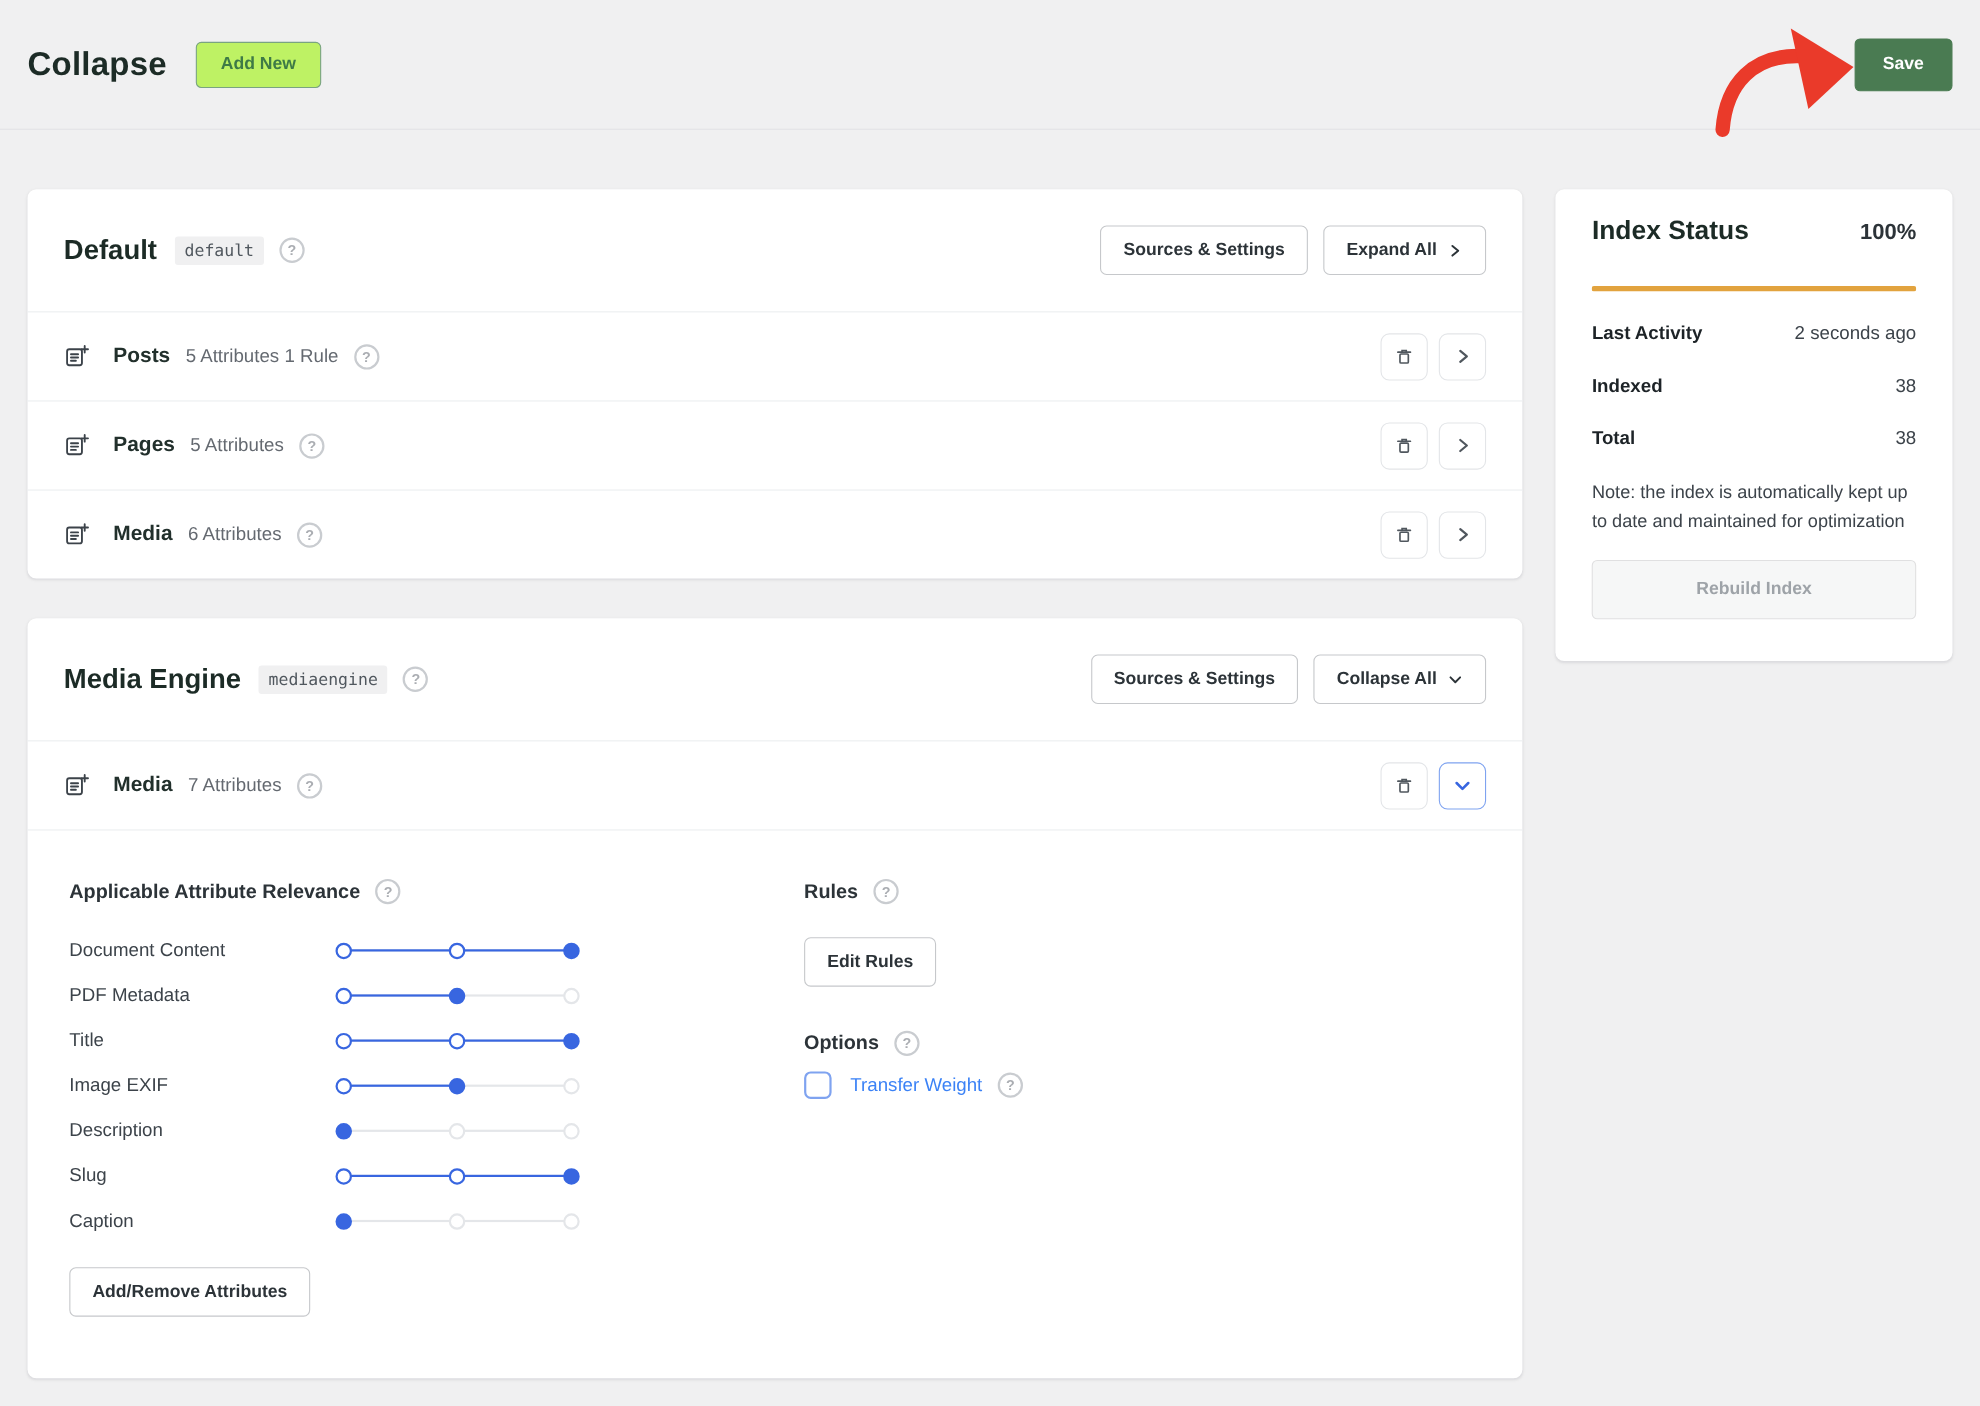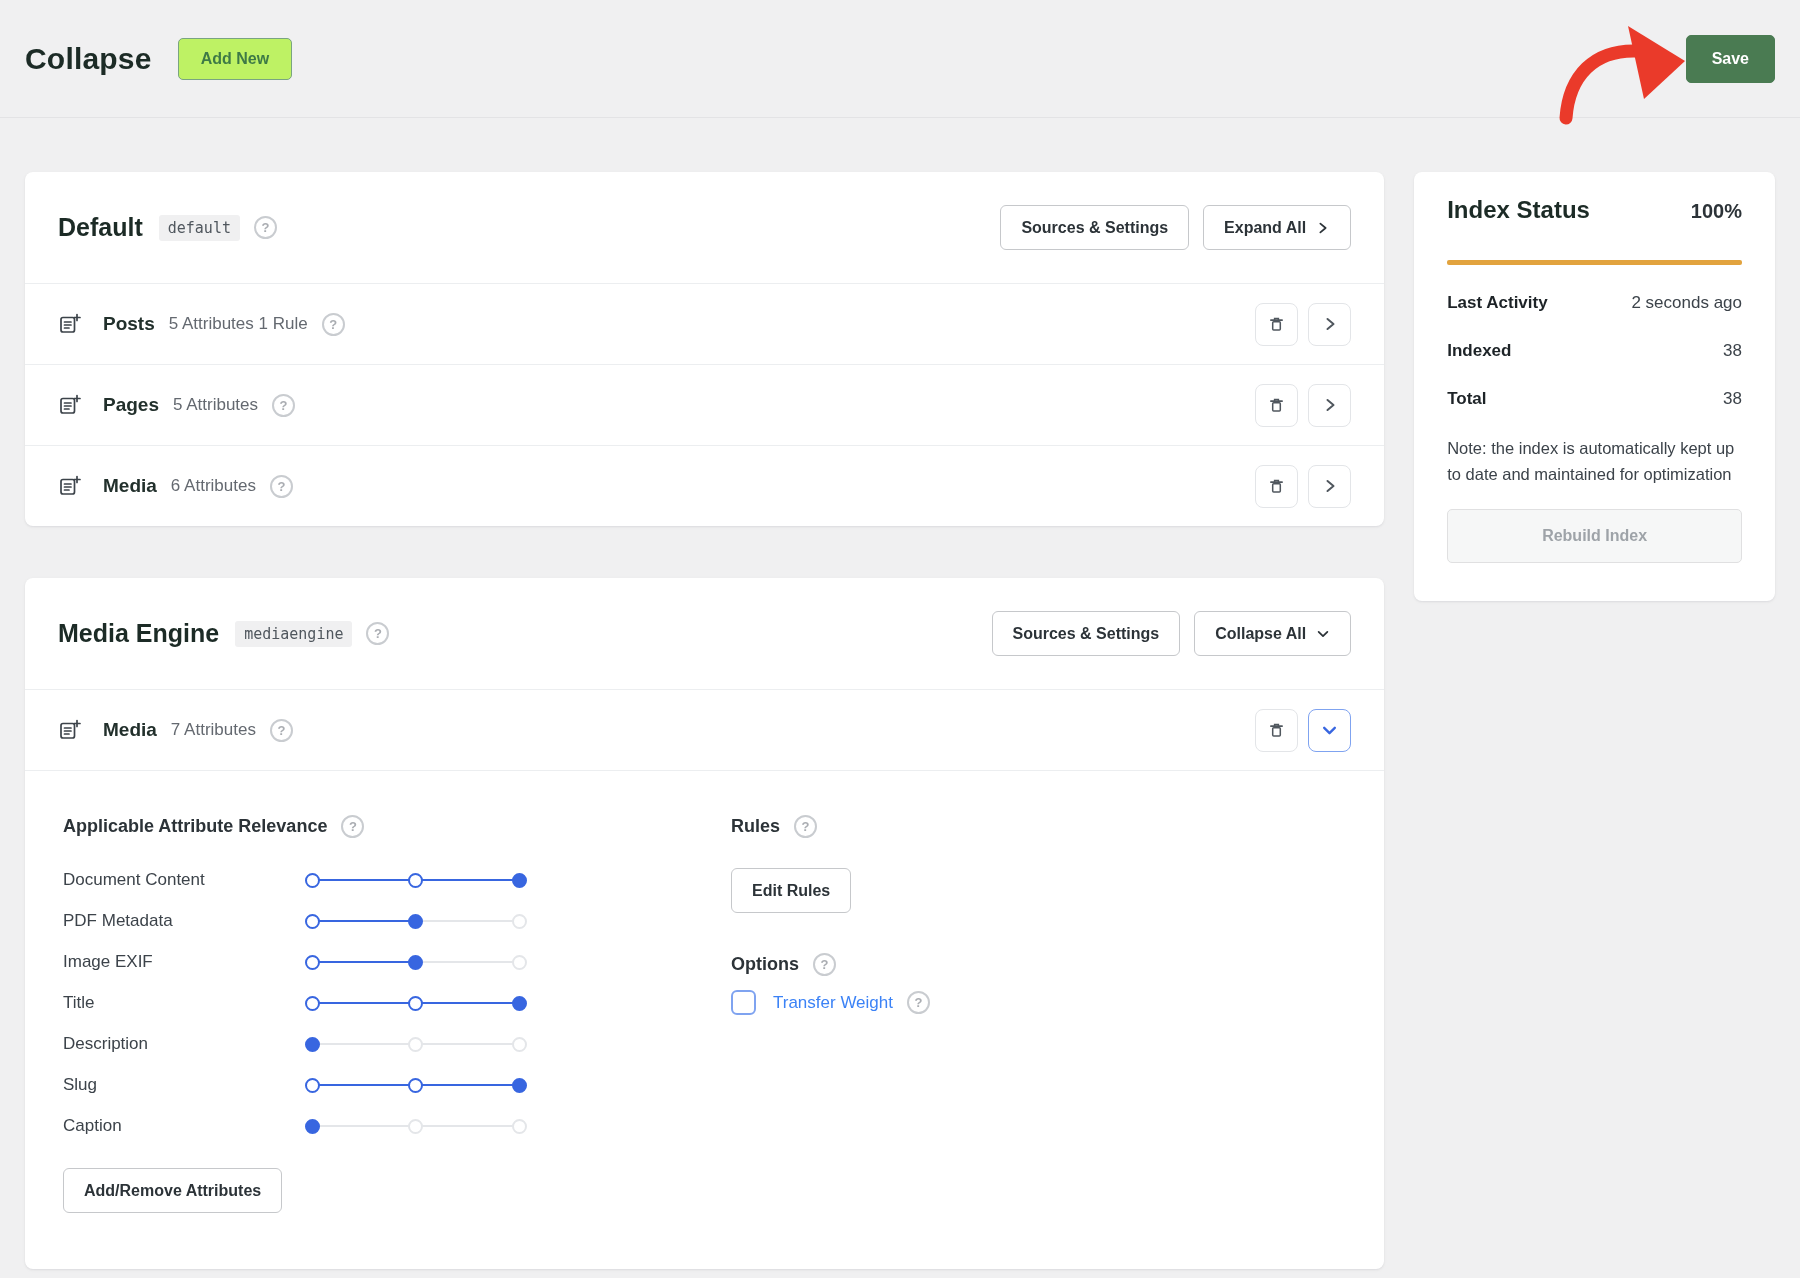--- a/index.html
+++ b/index.html
@@ -50,21 +50,21 @@
     background:var(--green);
     border:1px solid var(--green);
     color:#fff; font-weight:700; font-size:16px;
     padding:14px 25px; border-radius:5px;
     cursor:pointer; font-family:inherit;
   }
   .arrow-annotation { position:absolute; right:104px; top:14px; pointer-events:none; }
 
   
   .main { display:flex; gap:30px; padding:54px 25px 0; align-items:flex-start; }
-  .left-col { width:1552px; display:flex; flex-direction:column; gap:52px; }
+  .left-col { width:1552px; display:flex; flex-direction:column; gap:36px; }
   .sidebar { width:412px; }
 
   .card {
     background:#fff; border-radius:8px;
     box-shadow:0 1px 2px rgba(16,24,40,.06), 0 1px 4px rgba(16,24,40,.04);
   }
 
   
   .engine-header {
     height:111px; display:flex; align-items:center; padding:0 33px;
@@ -351,32 +351,32 @@
             <span class="attr-label">PDF Metadata</span>
             <span class="slider v50">
                 <span class="track"></span>
                 <span class="fill"></span>
                 <span class="dot dot-start"></span>
                 <span class="dot dot-mid"></span>
                 <span class="dot dot-end"></span>
               </span>
           </div>
           <div class="attr-row">
+            <span class="attr-label">Title</span>
+            <span class="slider v100">
+                <span class="track"></span>
+                <span class="fill"></span>
+                <span class="dot dot-start"></span>
+                <span class="dot dot-mid"></span>
+                <span class="dot dot-end"></span>
+              </span>
+          </div>
+          <div class="attr-row">
             <span class="attr-label">Image EXIF</span>
             <span class="slider v50">
-                <span class="track"></span>
-                <span class="fill"></span>
-                <span class="dot dot-start"></span>
-                <span class="dot dot-mid"></span>
-                <span class="dot dot-end"></span>
-              </span>
-          </div>
-          <div class="attr-row">
-            <span class="attr-label">Title</span>
-            <span class="slider v100">
                 <span class="track"></span>
                 <span class="fill"></span>
                 <span class="dot dot-start"></span>
                 <span class="dot dot-mid"></span>
                 <span class="dot dot-end"></span>
               </span>
           </div>
           <div class="attr-row">
             <span class="attr-label">Description</span>
             <span class="slider v0">

